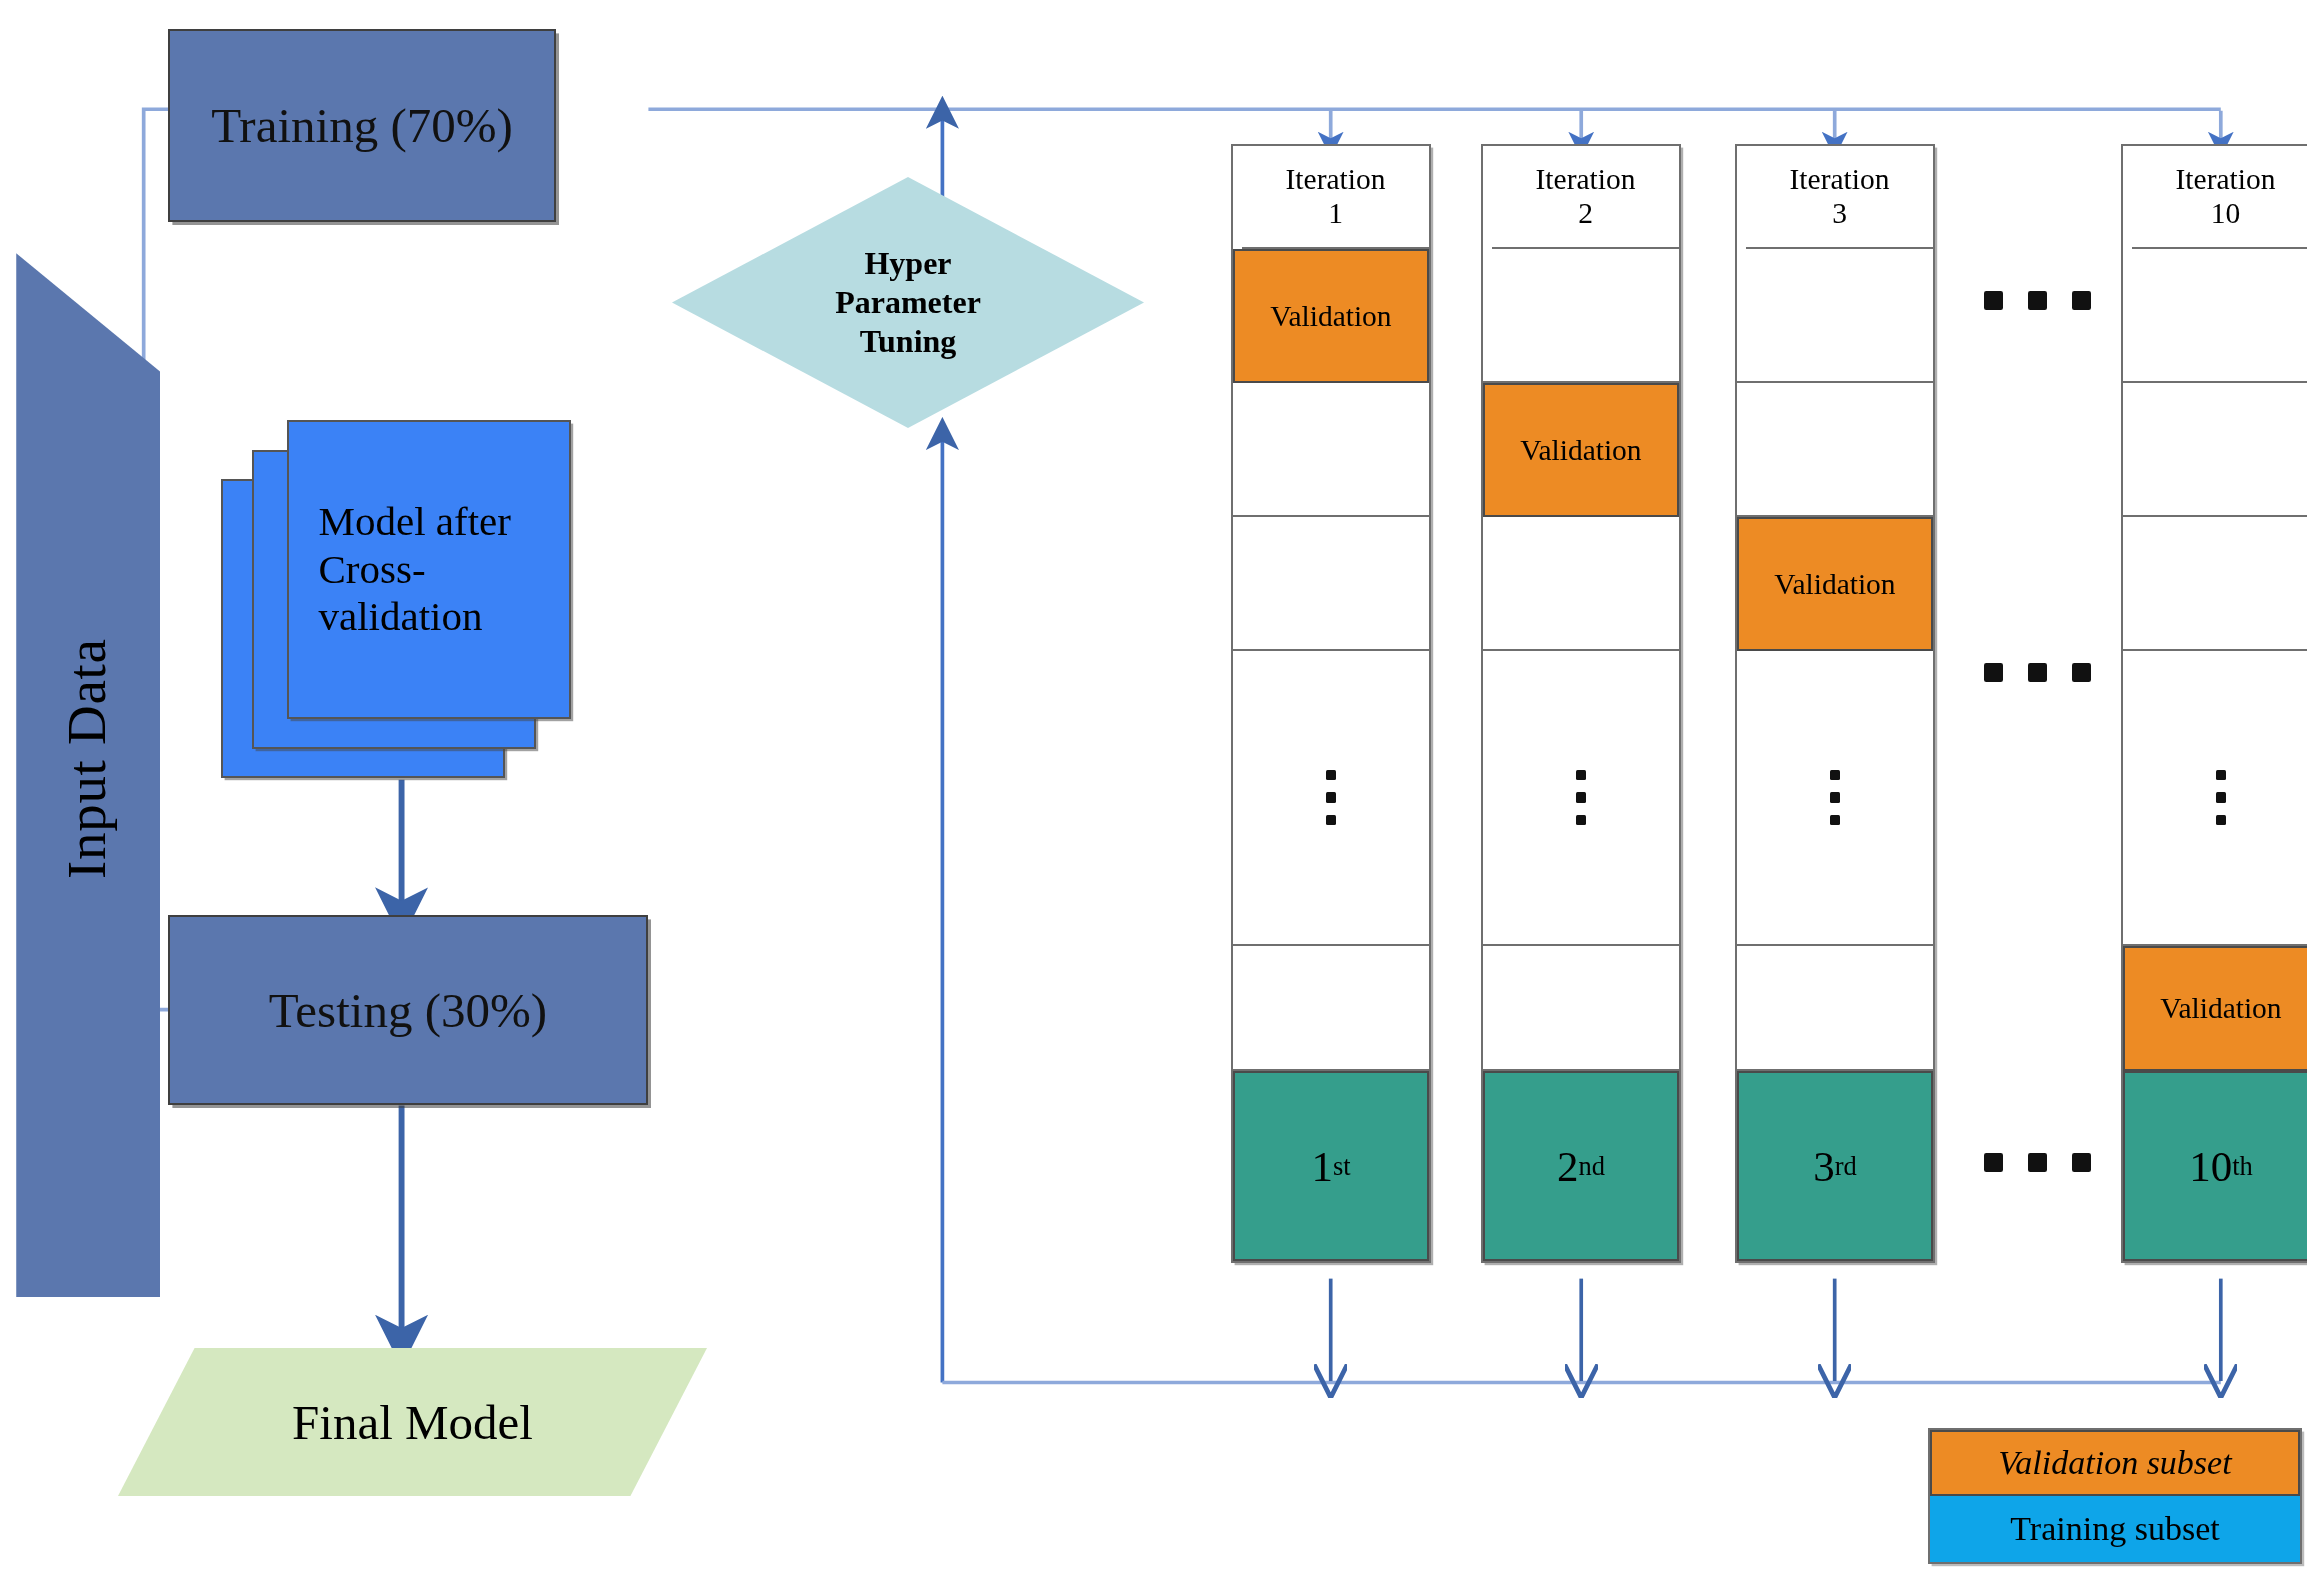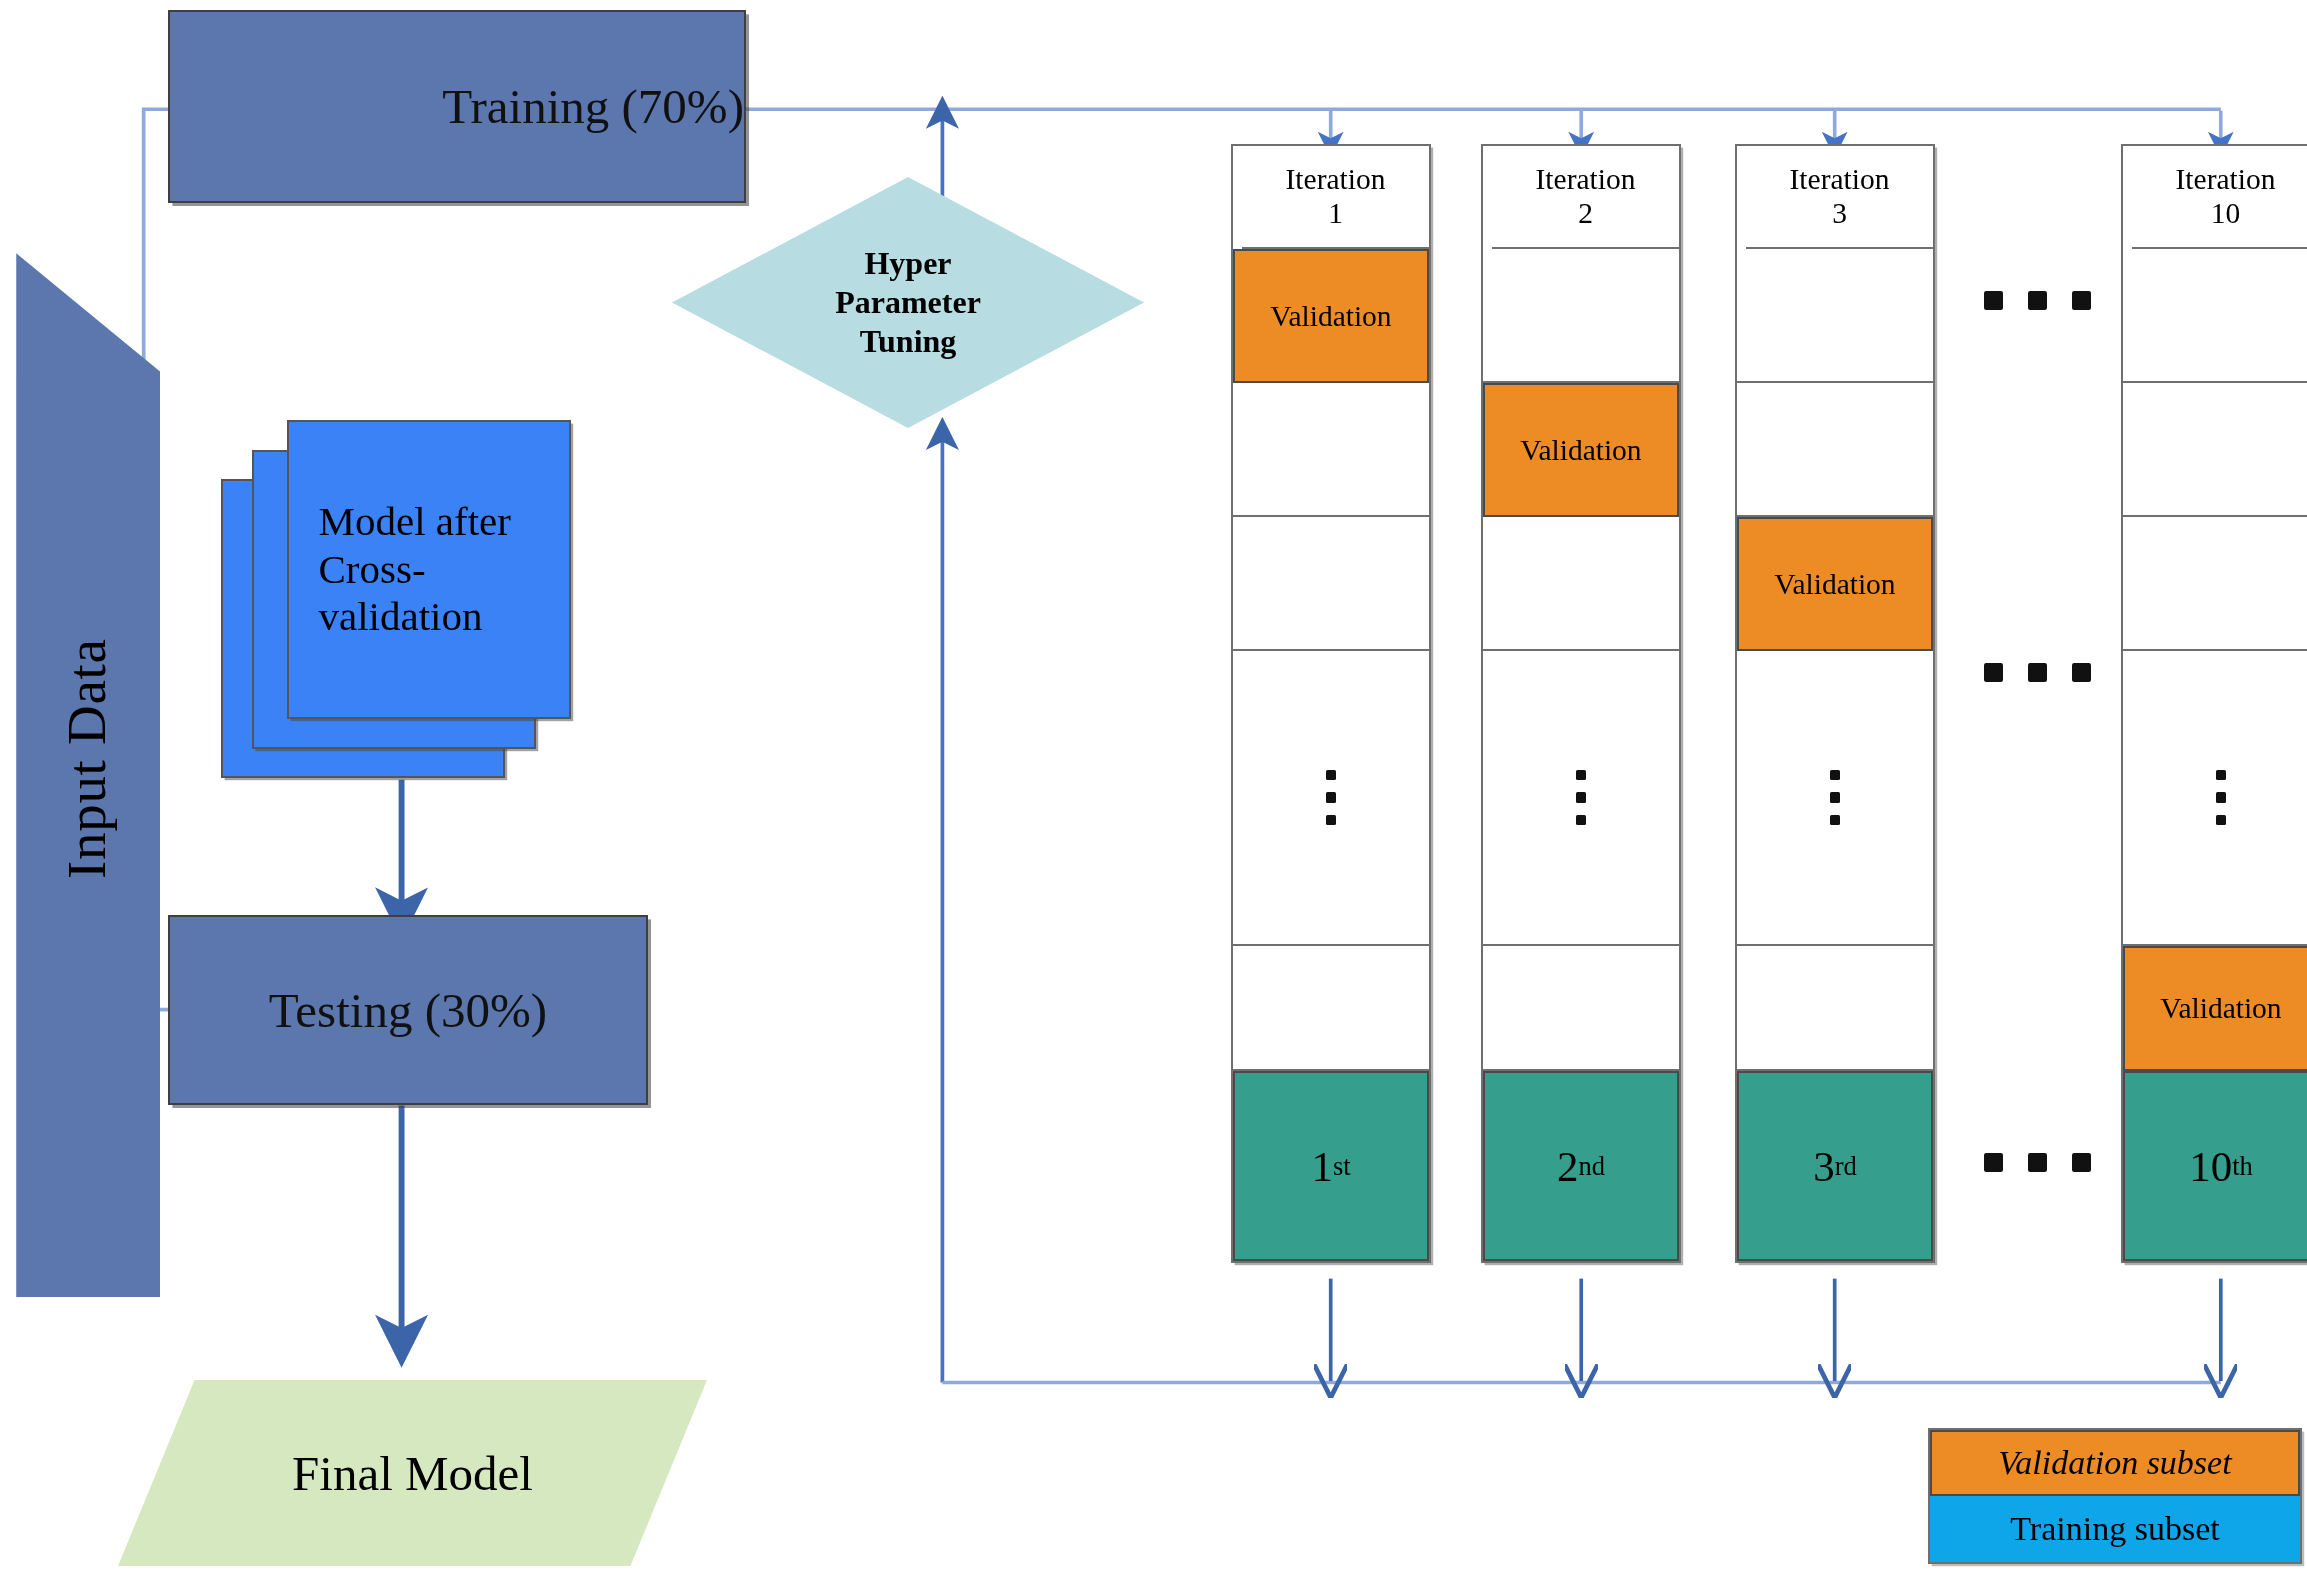--- a/index.html
+++ b/index.html
@@ -38,21 +38,21 @@
   .stack{position:absolute;left:221px;top:420px;width:376px;height:361px;}
   .card{position:absolute;background:#3b82f6;border:2.9px solid #555;
         box-shadow:2.9px 2.9px 0 -0.7px rgba(70,70,70,.5);}
   .card1{left:0px;  top:59px; width:280px;height:295px;}
   .card2{left:31px; top:29.5px; width:280px;height:295px;}
   .card3{left:66px; top:0px;  width:280px;height:295px;
         display:flex;align-items:center;justify-content:center;}
   .card3 .txt{font-size:41px;line-height:1.16;text-align:left;width:221px;}
 
   
-  .final-wrap{position:absolute;left:118px;top:1380px;width:589px;height:186px;}
+  .final-wrap{position:absolute;left:118px;top:1348px;width:589px;height:148px;}
   .final{position:absolute;inset:0;background:#D5E8C0;
         clip-path:polygon(13% 0%,100% 0%,87% 100%,0% 100%);}
   .final-edge{position:absolute;left:-2.2px;top:-2.2px;right:-2.2px;bottom:-2.2px;
         background:#555;clip-path:polygon(13% 0%,100% 0%,87% 100%,0% 100%);z-index:-1;}
   .final-txt{position:absolute;inset:0;display:flex;align-items:center;
         justify-content:center;font-size:49px;}
 
   
   .col{position:absolute;width:200px;border:2.9px solid #6f6f6f;box-sizing:border-box;
        background:#fff;box-shadow:2.9px 2.9px 0 -0.7px rgba(110,110,110,.55);}
@@ -123,21 +123,21 @@
 
     <path d="M545,1500 L545,1820" stroke="#3C64A8" stroke-width="8" fill="none" marker-end="url(#ahb)"></path>
   </svg>
 
   <div class="input-data">
     <div class="outline"></div>
     <div class="shape"></div>
     <div class="lbl">Input Data</div>
   </div>
 
-  <div class="blk proc" style="left:168px;top:10px;width:578px;height:193px;justify-content:flex-end;">
+  <div class="blk proc" style="left:168px;top:29px;width:388px;height:193px;">
     <span>Training (70%)</span>
   </div>
 
   <div class="blk proc" style="left:168px;top:915px;width:480px;height:190px;">
     <span>Testing (30%)</span>
   </div>
 
   <div class="stack">
     <div class="card card1"></div>
     <div class="card card2"></div>

